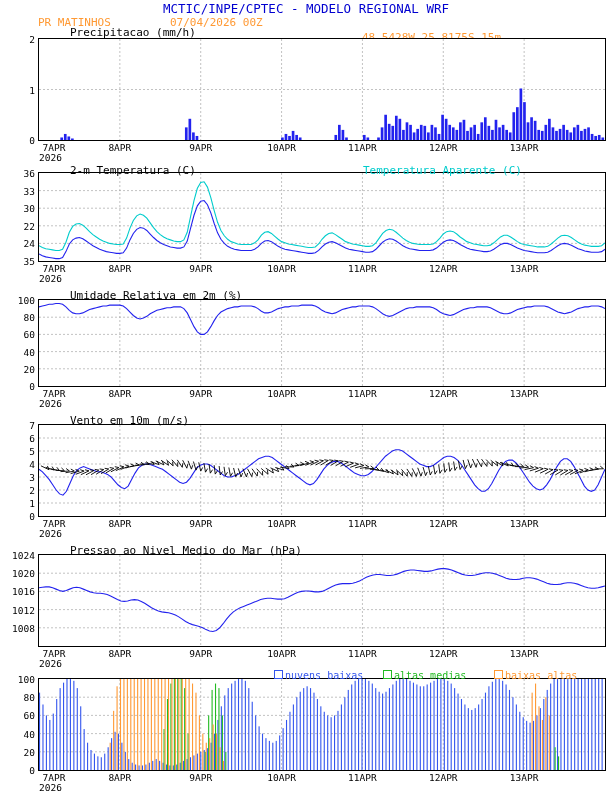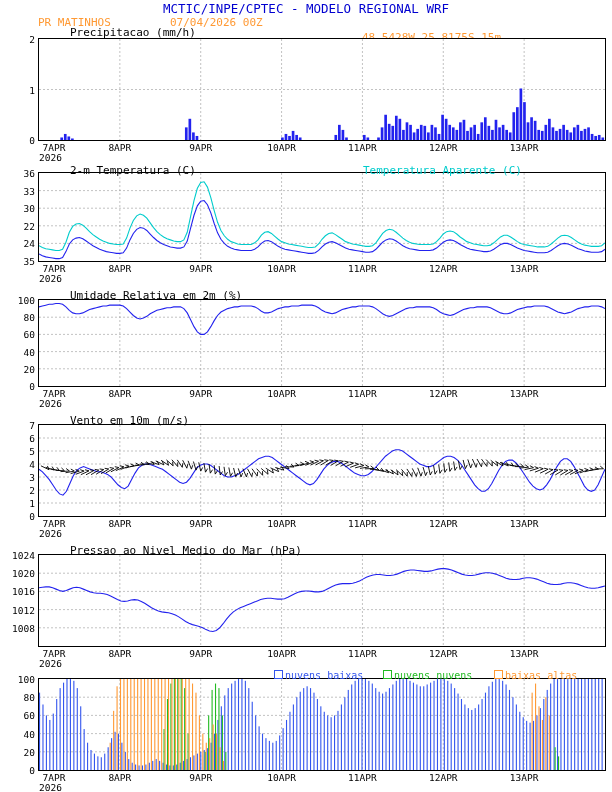--- a/index.html
+++ b/index.html
@@ -600,21 +600,21 @@
       <div class="xtick" style="left: 119.857px; top: 648px;">8APR</div>
       <div class="xtick" style="left: 200.714px; top: 648px;">9APR</div>
       <div class="xtick" style="left: 281.571px; top: 648px;">10APR</div>
       <div class="xtick" style="left: 362.429px; top: 648px;">11APR</div>
       <div class="xtick" style="left: 443.286px; top: 648px;">12APR</div>
       <div class="xtick" style="left: 524.143px; top: 648px;">13APR</div>
       <div class="xyear" style="left: 39px; top: 658px;">2026</div>
     </div>
 
   <div class="legend-item" style="top:670px; left:274px; color:#3355ee;"><span class="legend-sq"></span><span>nuvens baixas</span></div>
-  <div class="legend-item" style="top:670px; left:383px; color:#22bb22;"><span class="legend-sq"></span><span>nuvens nuvens</span></div>
+  <div class="legend-item" style="top:670px; left:383px; color:#22bb22;"><span class="legend-sq"></span><span>altas medias</span></div>
   <div class="legend-item" style="top:670px; left:494px; color:#ff9933;"><span class="legend-sq"></span><span>baixas altas</span></div>
   <div class="plotbox" id="box5" style="left:38px; top:678px; width:568px; height:93px;">
       <svg width="566" height="91" viewBox="0 0 566 91" style="position: absolute; left: 0px; top: 0px;">
         <line x1="80.85714285714285" y1="0" x2="80.85714285714285" y2="91" stroke="#999999" stroke-width="0.6" stroke-dasharray="2,2"></line>
         <line x1="161.7142857142857" y1="0" x2="161.7142857142857" y2="91" stroke="#999999" stroke-width="0.6" stroke-dasharray="2,2"></line>
         <line x1="242.57142857142856" y1="0" x2="242.57142857142856" y2="91" stroke="#999999" stroke-width="0.6" stroke-dasharray="2,2"></line>
         <line x1="323.4285714285714" y1="0" x2="323.4285714285714" y2="91" stroke="#999999" stroke-width="0.6" stroke-dasharray="2,2"></line>
         <line x1="404.2857142857143" y1="0" x2="404.2857142857143" y2="91" stroke="#999999" stroke-width="0.6" stroke-dasharray="2,2"></line>
         <line x1="485.1428571428571" y1="0" x2="485.1428571428571" y2="91" stroke="#999999" stroke-width="0.6" stroke-dasharray="2,2"></line>
         <line x1="0" y1="72.8" x2="566" y2="72.8" stroke="#999999" stroke-width="0.6" stroke-dasharray="2,2"></line>

